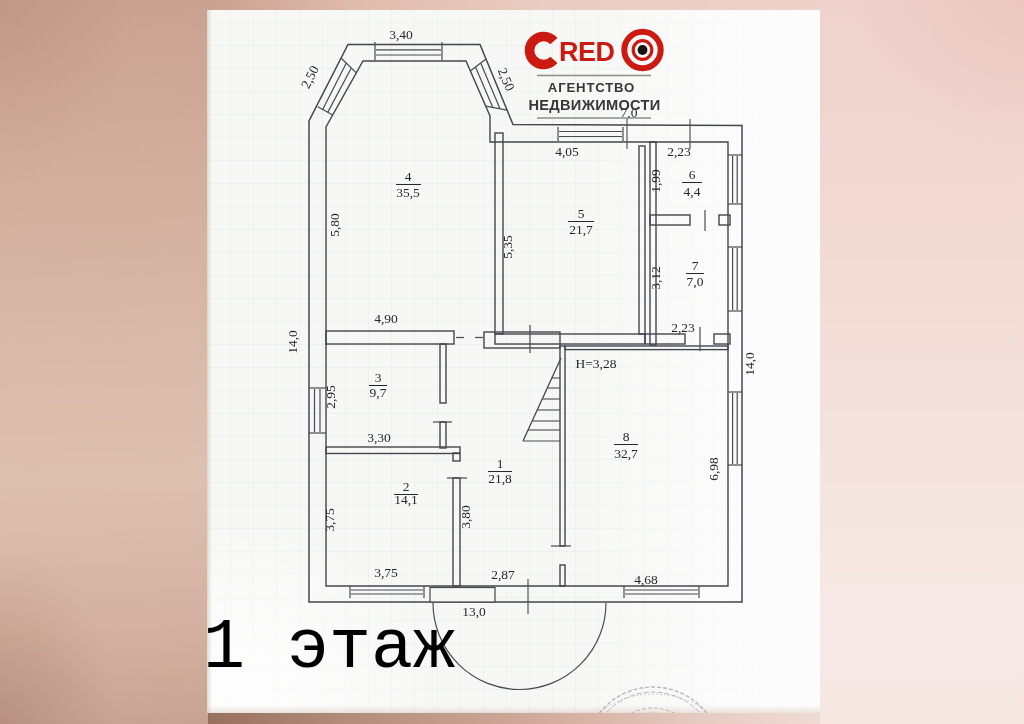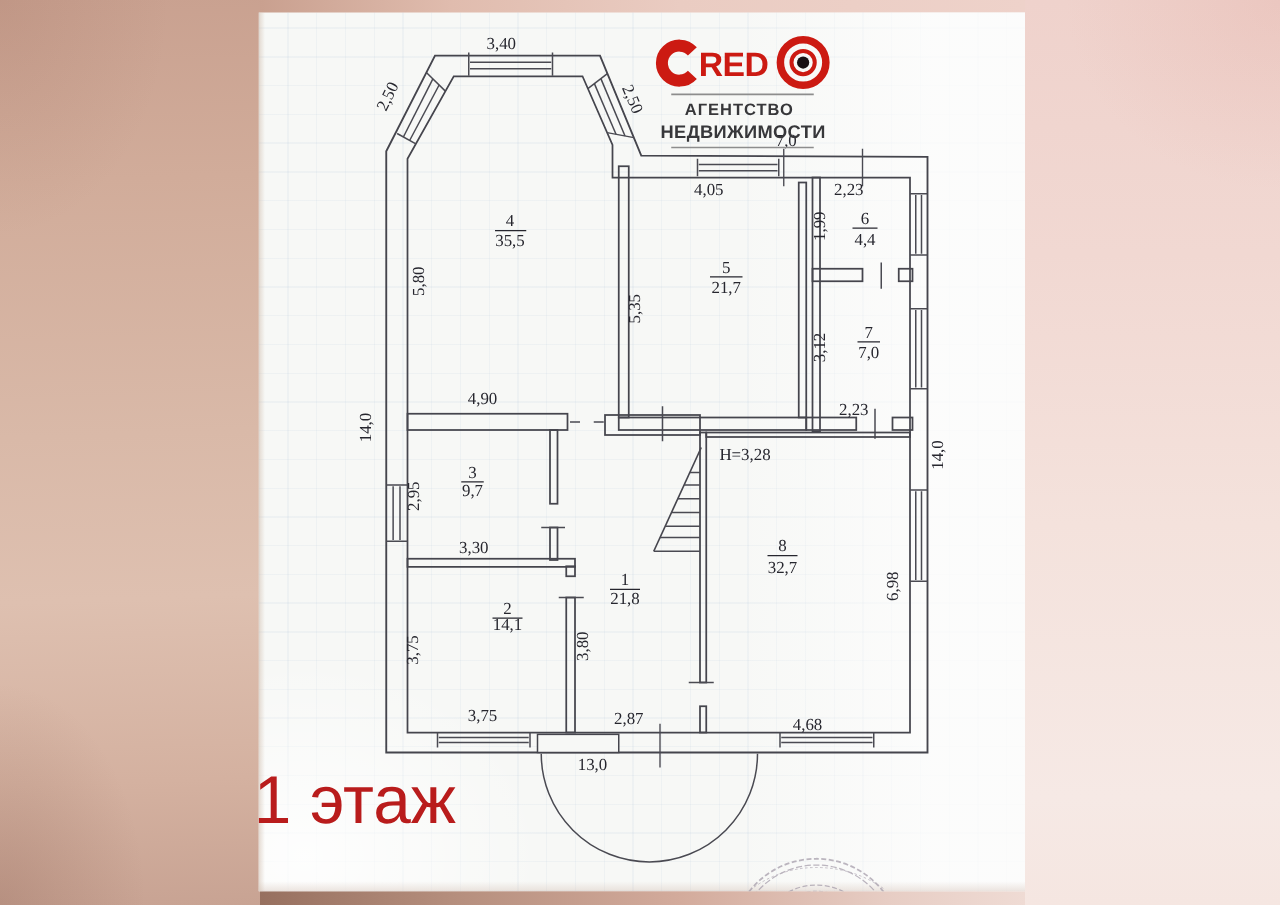--- a/index.html
+++ b/index.html
@@ -264,15 +264,15 @@
   <g stroke="#a39aa8" opacity="0.72" fill="none">
     <circle cx="653" cy="755" r="68" stroke-width="1.4" stroke-dasharray="4 2"></circle>
     <circle cx="653" cy="755" r="63" stroke-width="1" stroke-dasharray="5 2"></circle>
     <circle cx="653" cy="755" r="47" stroke-width="1" stroke-dasharray="4 2"></circle>
     <circle cx="653" cy="755" r="42" stroke-width="0.9" stroke-dasharray="3 2"></circle>
     <path d="M600,712 q24,-18 53,-18 q30,0 54,17" stroke-width="0.7" stroke-dasharray="2 2"></path>
   </g>
 </g>
 </svg>
 
-<div class="abs" style="left:203px;top:609px;font-family:Liberation Sans, sans-serif;
-  font-size:54px;color:#b91c1c;letter-spacing:0px;">1 этаж</div>
+<div class="abs" style="left:203px;top:609px;font-family:Liberation Mono, monospace;
+  font-size:70px;color:#000000;letter-spacing:0px;">1 этаж</div>
 </div>
 
 </body></html>

